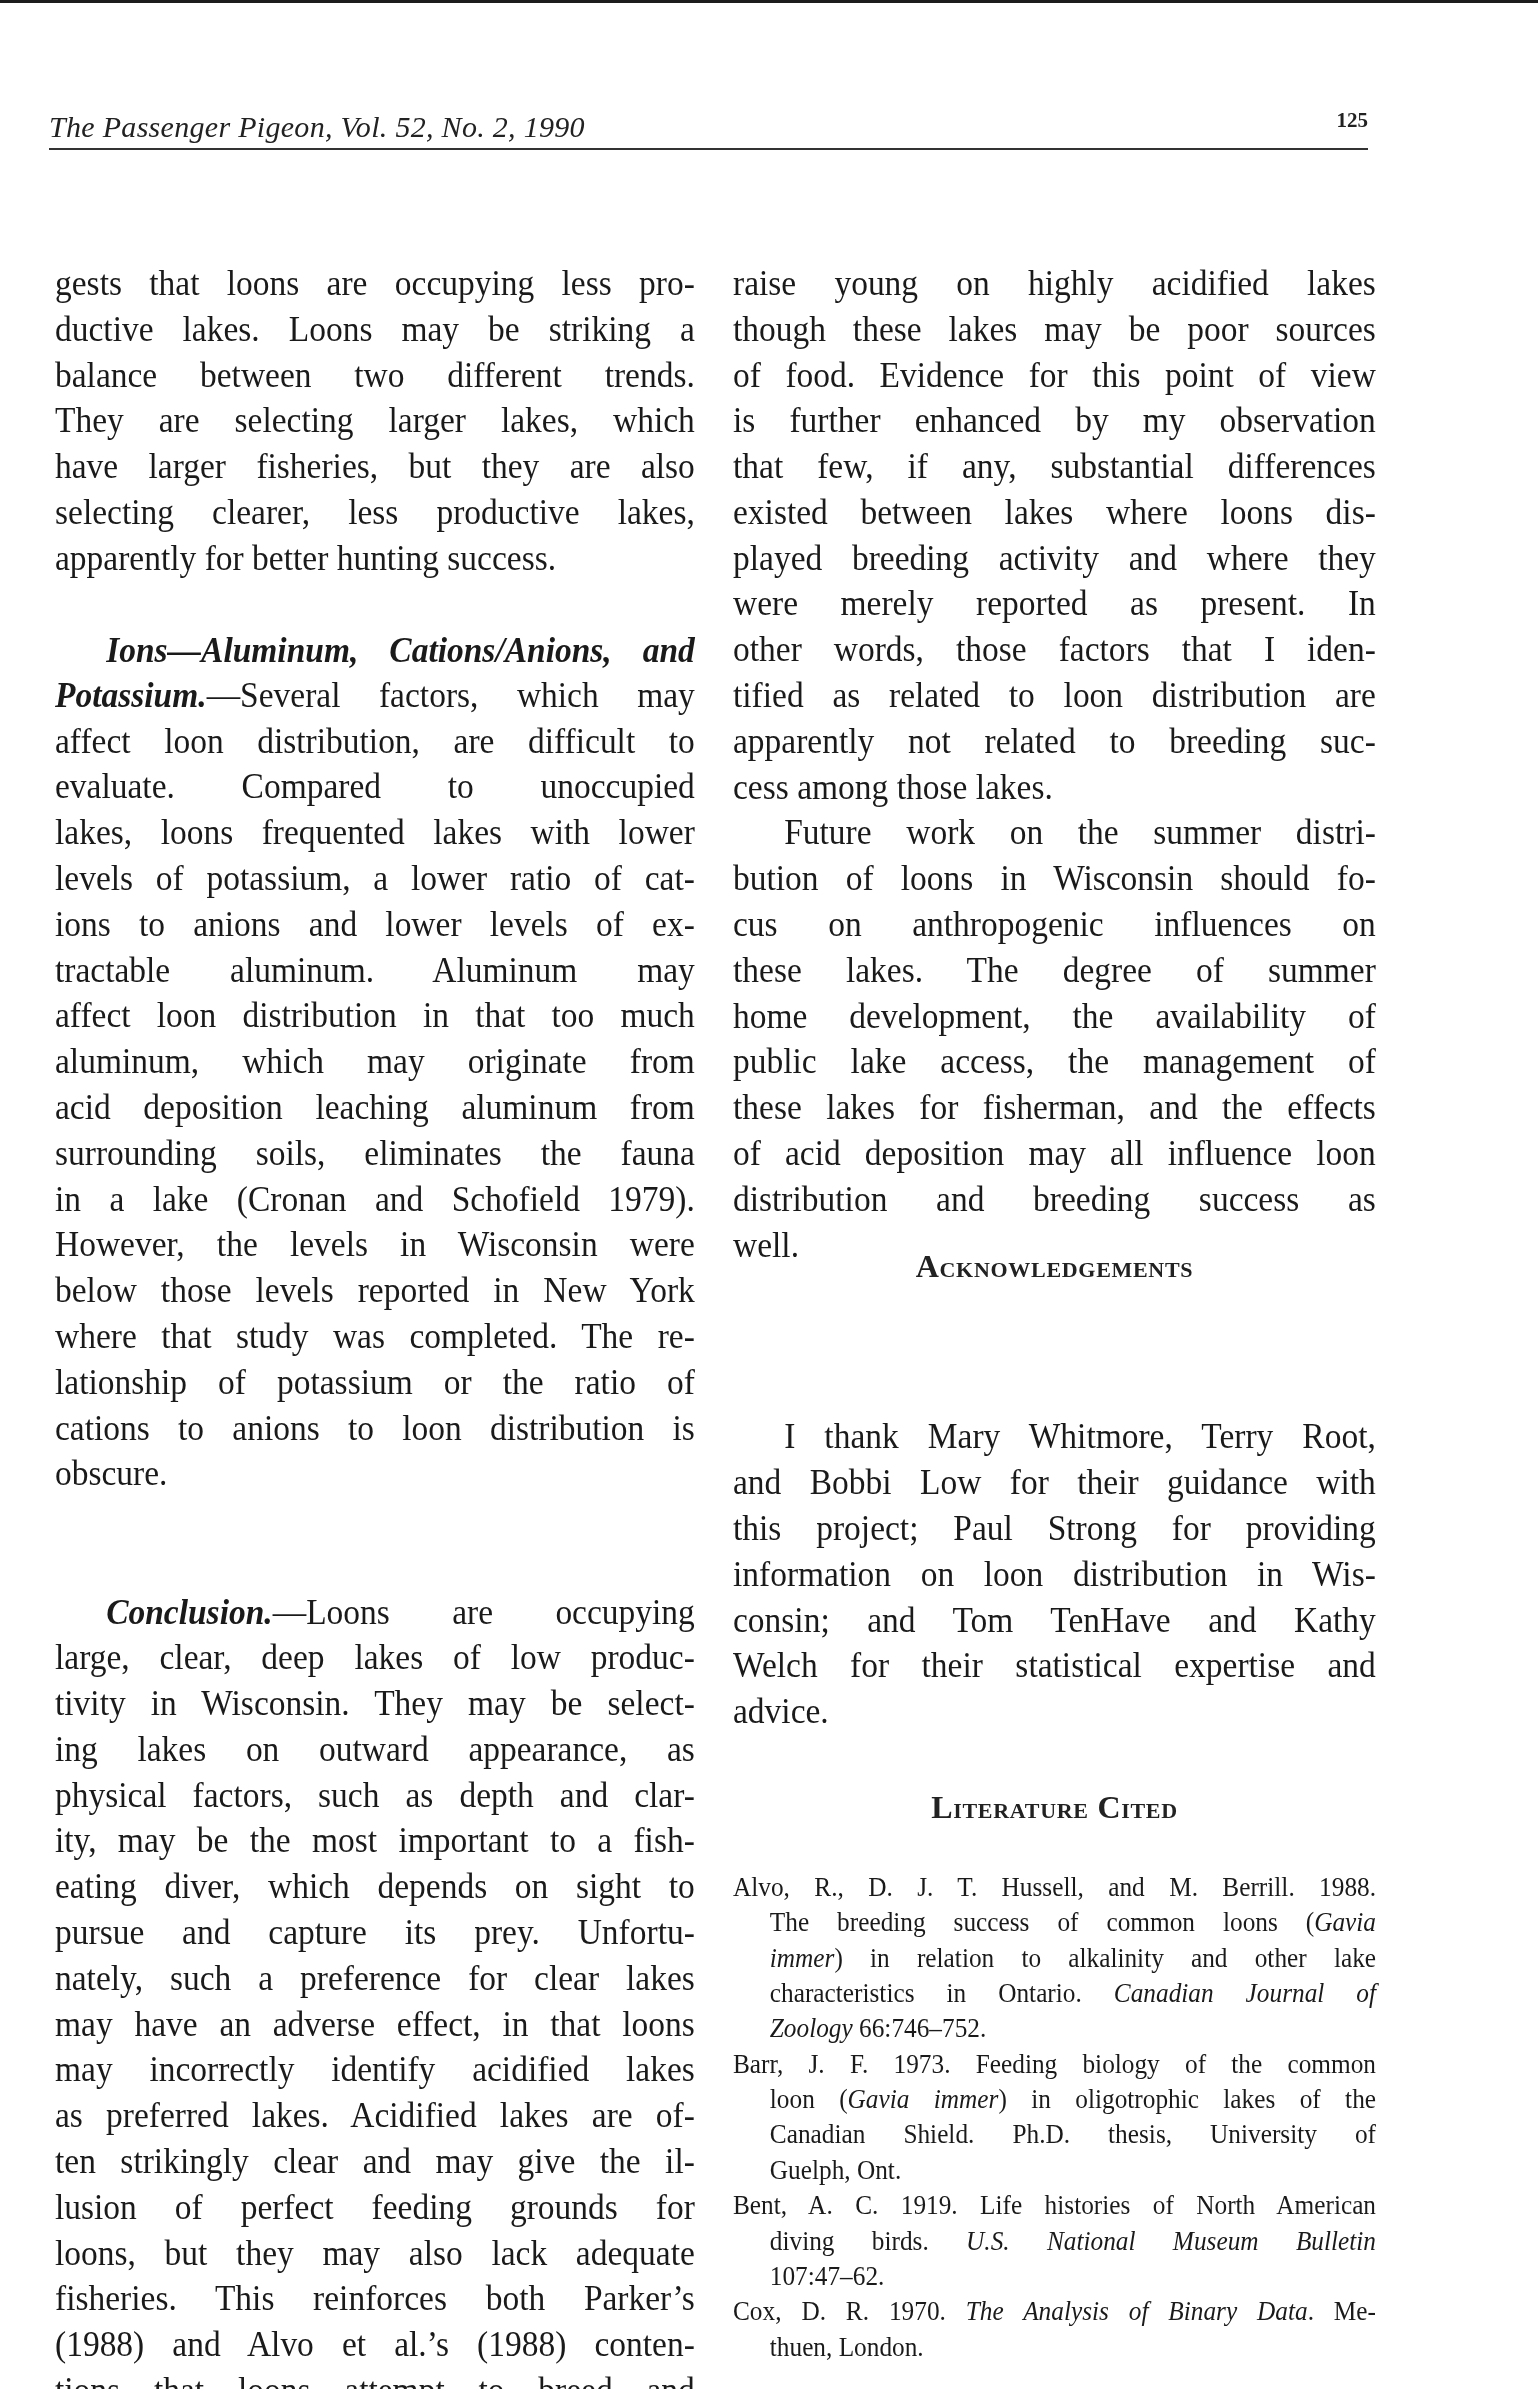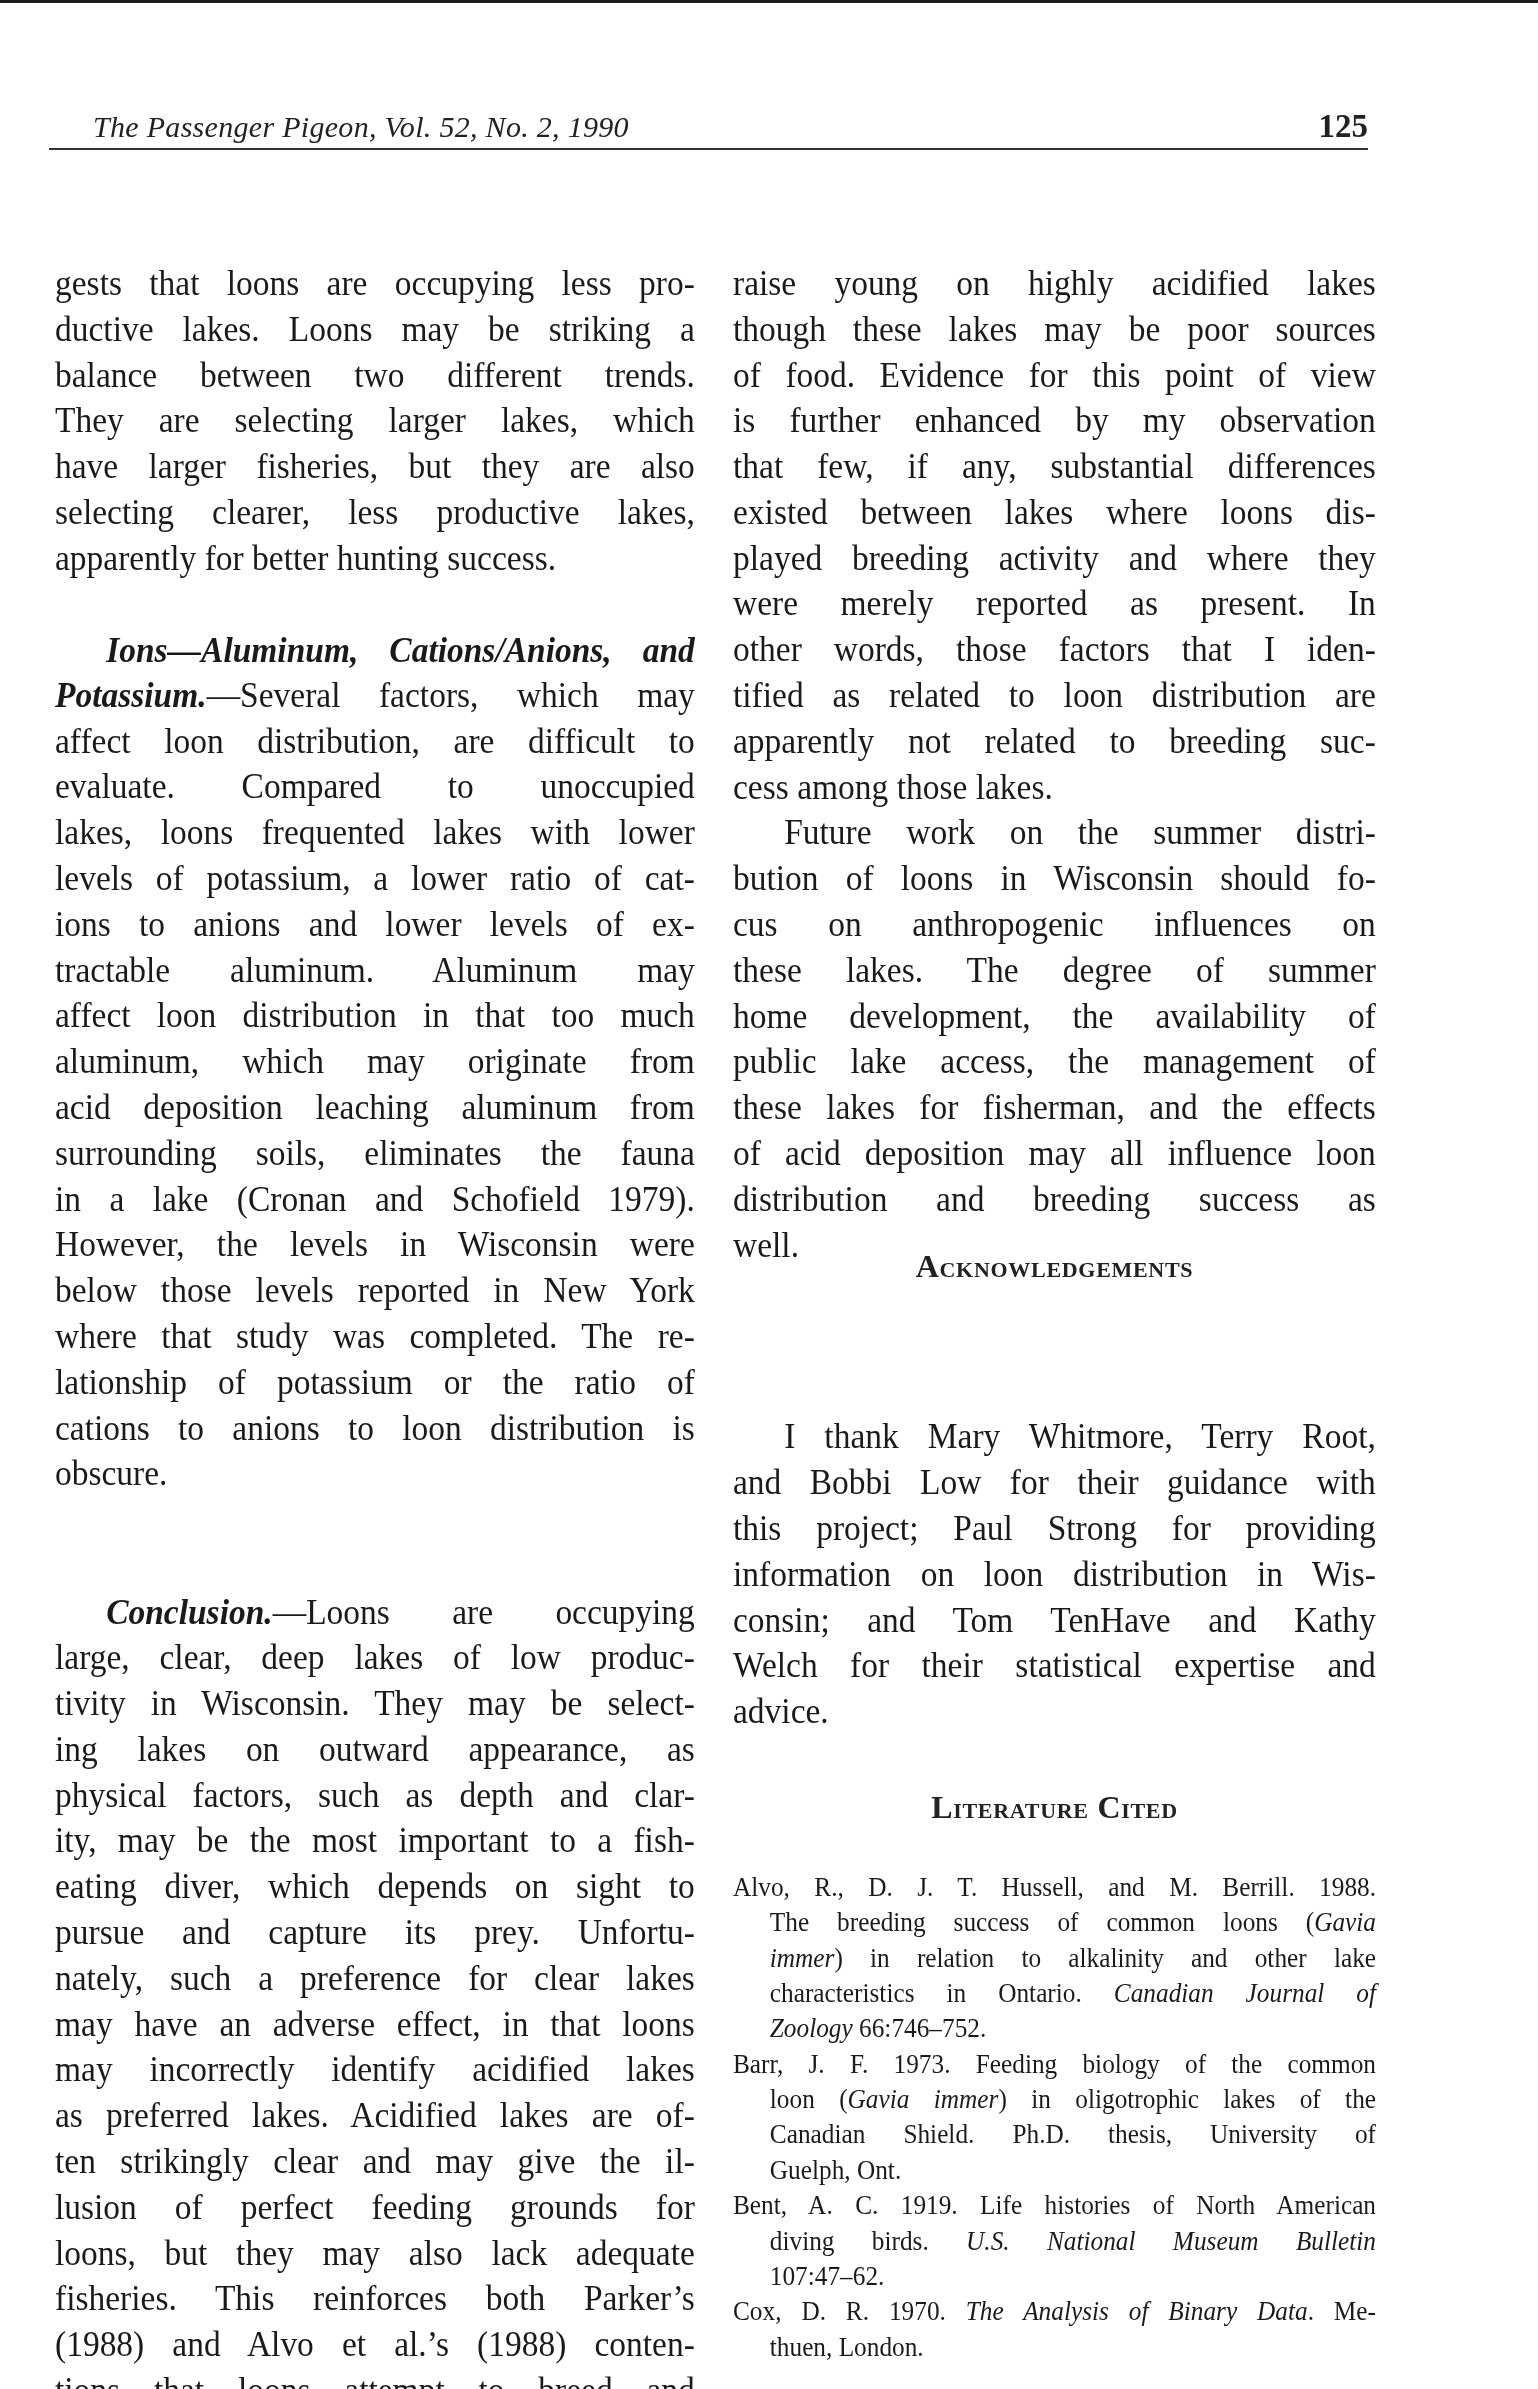--- a/index.html
+++ b/index.html
@@ -6,25 +6,24 @@
   body {
     width: 1538px; height: 2389px; position: relative; overflow: hidden;
     font-family: "Liberation Serif", "DejaVu Serif", serif;
     color: #1a1a1a;
   }
   .top-border { position: absolute; left: 0; top: 0; width: 1538px; height: 3.4px; background: #1c1c1c; }
   .running-head {
     position: absolute; left: 49px; top: 110px;
     font-style: italic; font-size: 30px; letter-spacing: 0.3px;
     color: #222;
-    margin-left: 44px;
   }
   .page-number {
     position: absolute; right: 170px; top: 108px;
-    font-weight: bold; font-size: 33px; color: #222;
+    font-weight: bold; font-size: 21px; color: #222;
   }
   .head-rule { position: absolute; left: 49px; top: 148px; width: 1319px; height: 2.1px; background: #333; }
 
   .col { position: absolute; top: 0; }
   .col-left { left: 55px; width: 640px; }
   .col-right { left: 733px; width: 643px; }
 
   .line {
     position: absolute; left: 0; width: 100%;
     font-size: 36px; line-height: 45px; height: 45px;

